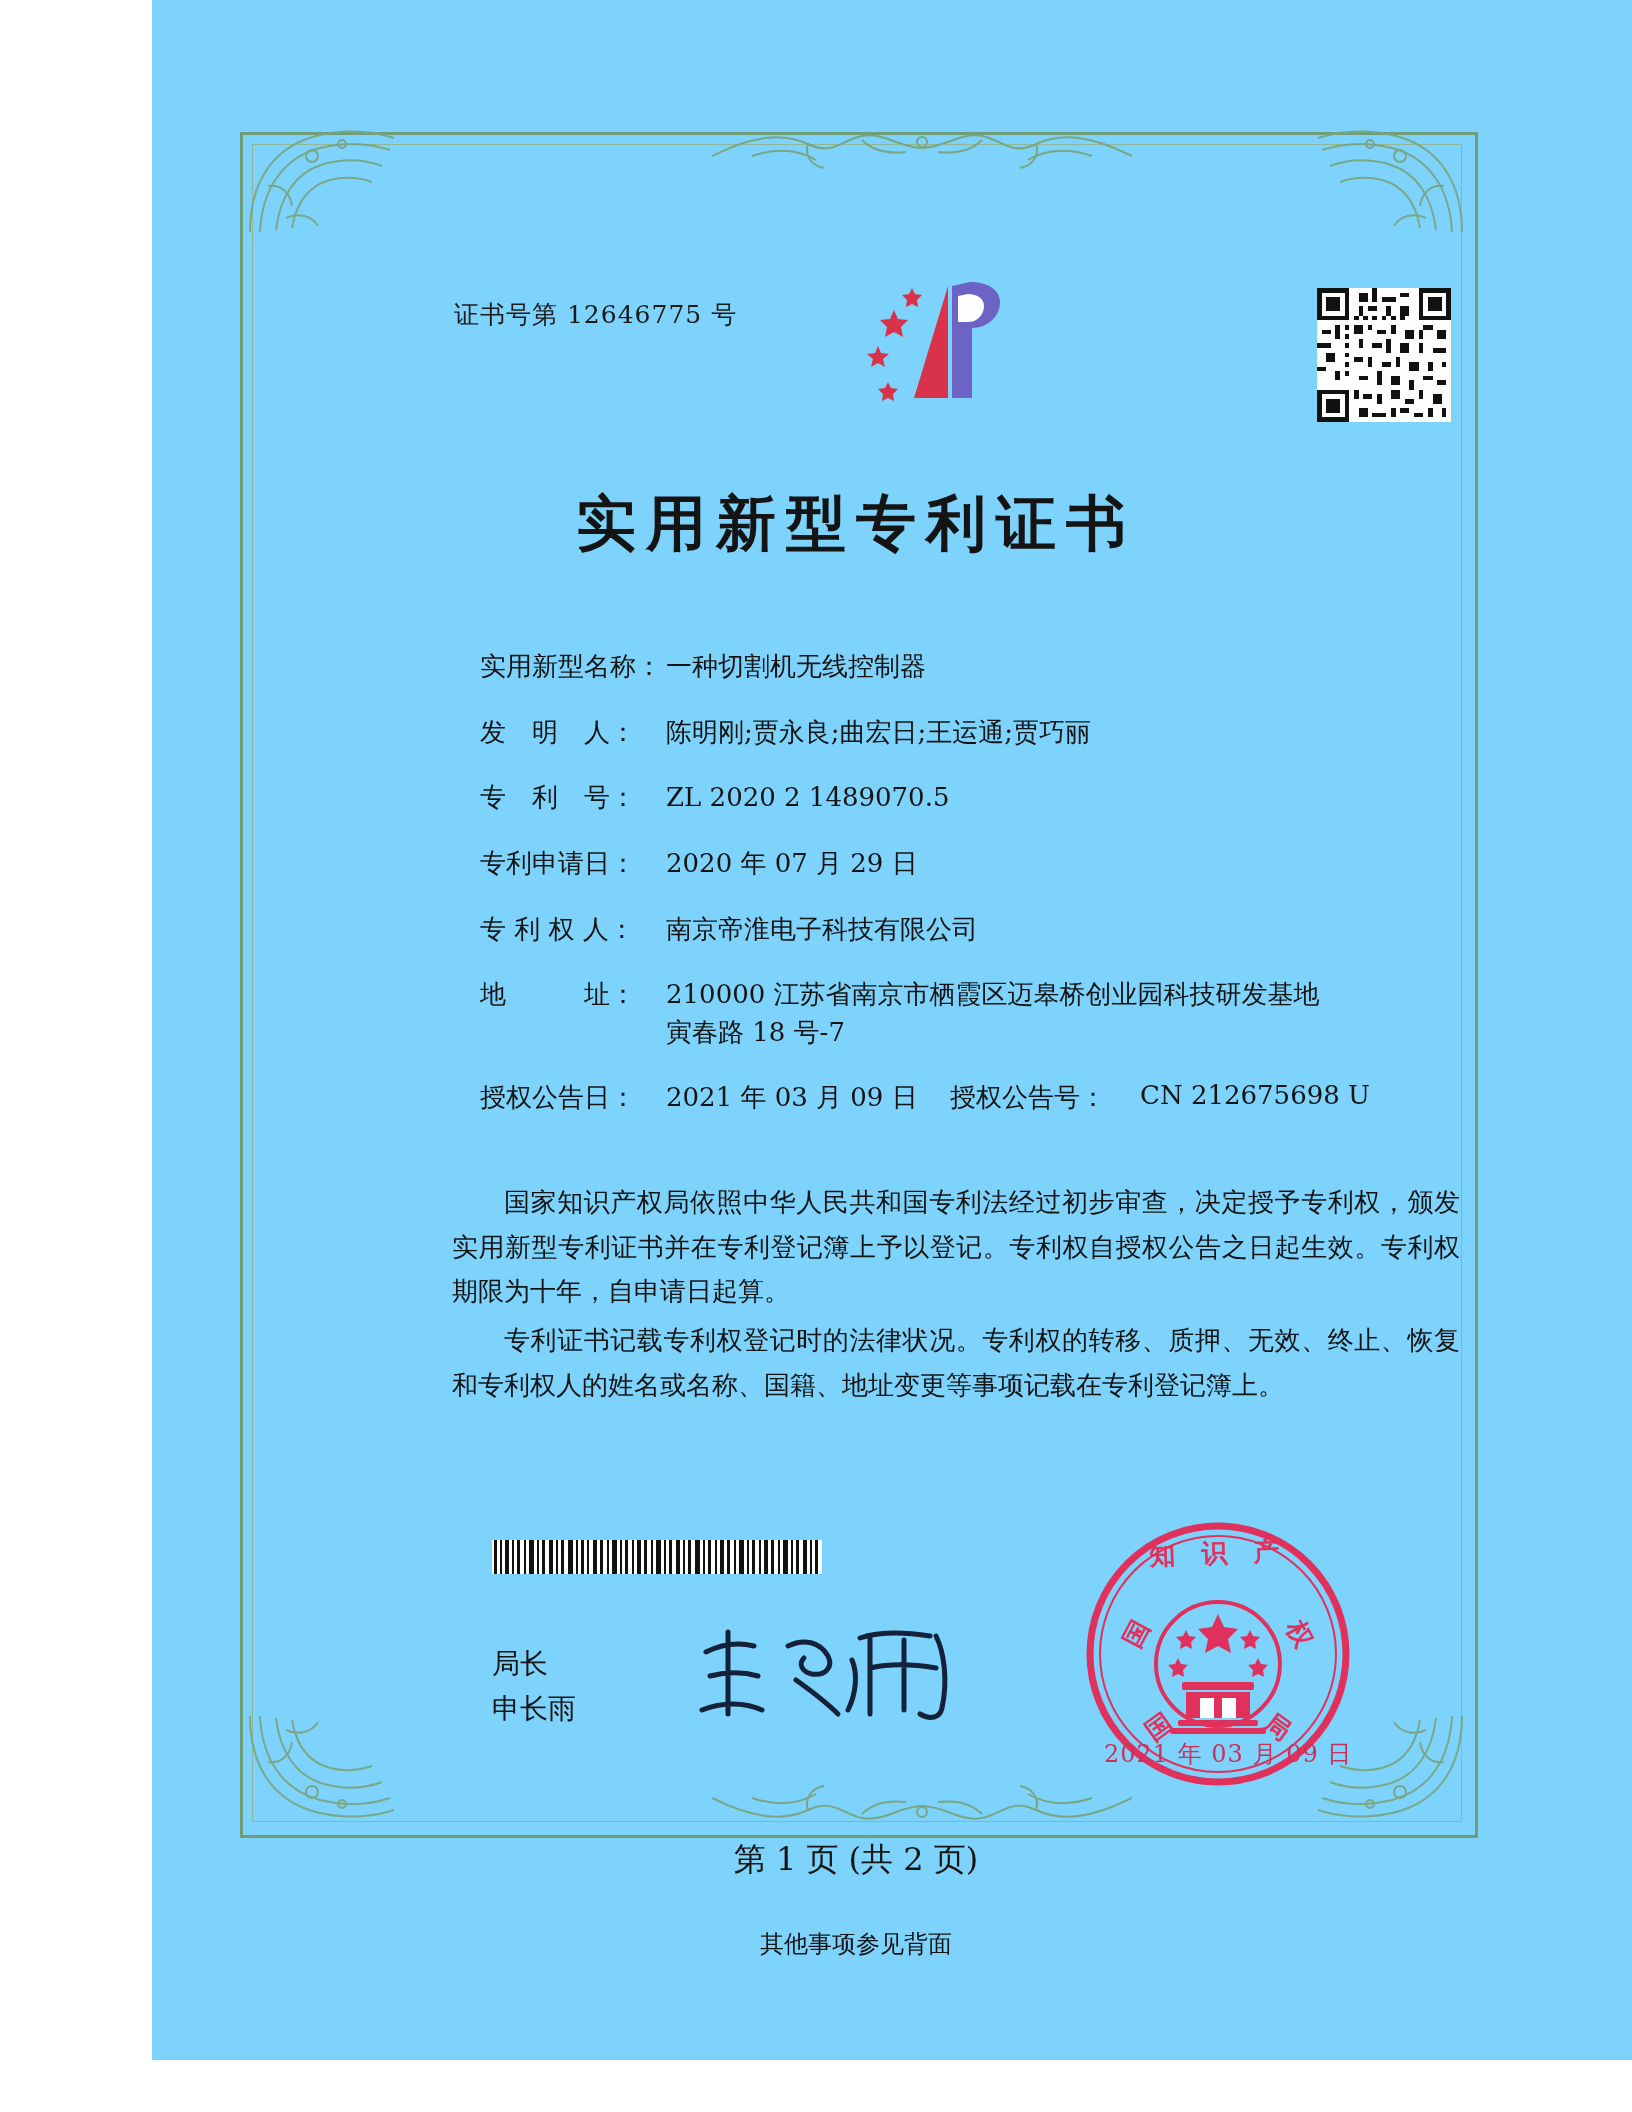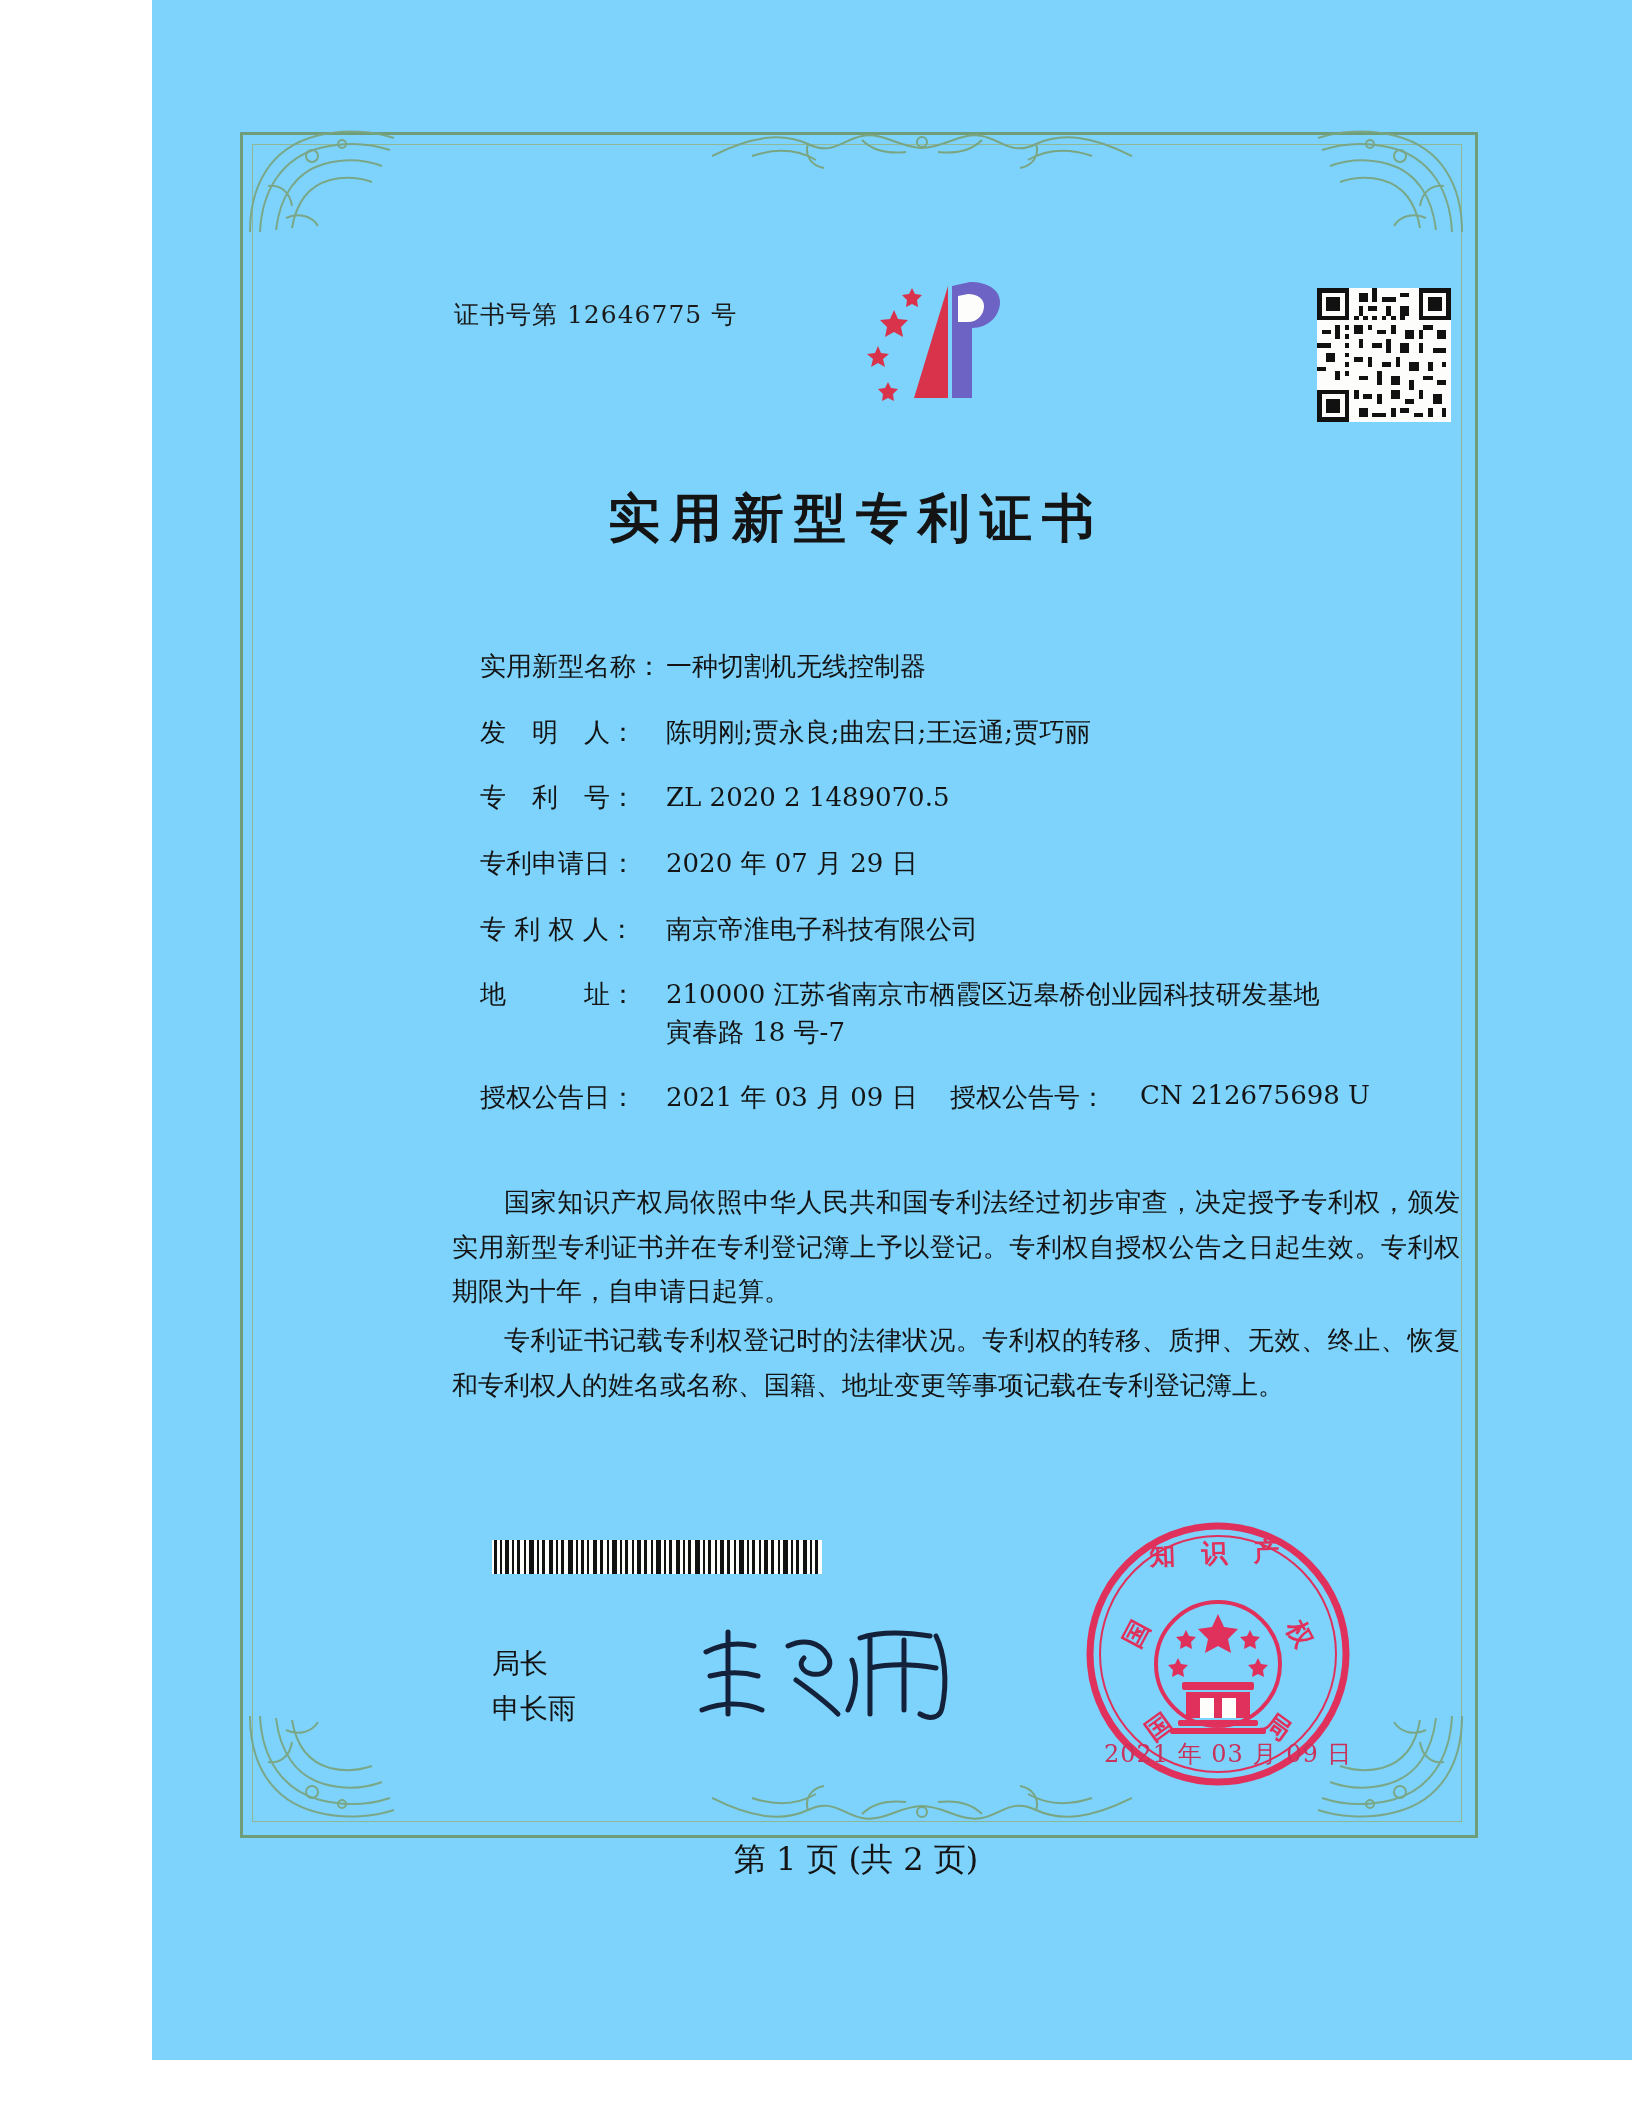--- a/index.html
+++ b/index.html
@@ -127,21 +127,21 @@
   }
   .qr svg { width: 100%; height: 100%; display: block; }
 
   
   .doc-title {
     position: absolute;
     left: 0;
     top: 484px;
     width: 1408px;
     text-align: center;
-    font-size: 52px;
+    font-size: 60px;
     font-weight: bold;
     letter-spacing: 10px;
     color: #141414;
     font-family: "DejaVu Serif", "Liberation Serif", serif;
   }
 
   
   .fields {
     position: absolute;
     left: 328px;
@@ -609,14 +609,15 @@
         <text x="62" y="120" text-anchor="middle" transform="rotate(-62 62 120)">国</text>
         <text x="210" y="120" text-anchor="middle" transform="rotate(62 210 120)">权</text>
         <text x="82" y="216" text-anchor="middle" transform="rotate(-36 82 216)">国</text>
         <text x="190" y="216" text-anchor="middle" transform="rotate(36 190 216)">局</text>
       </g>
     </svg>
   </div>
   <div class="seal-date">2021 年 03 月 09 日</div>
 
   <div class="page-num">第 1 页 (共 2 页)</div>
+  <div class="footer-note">其他事项参见背面</div>
 
 </div>
 
 </body></html>

